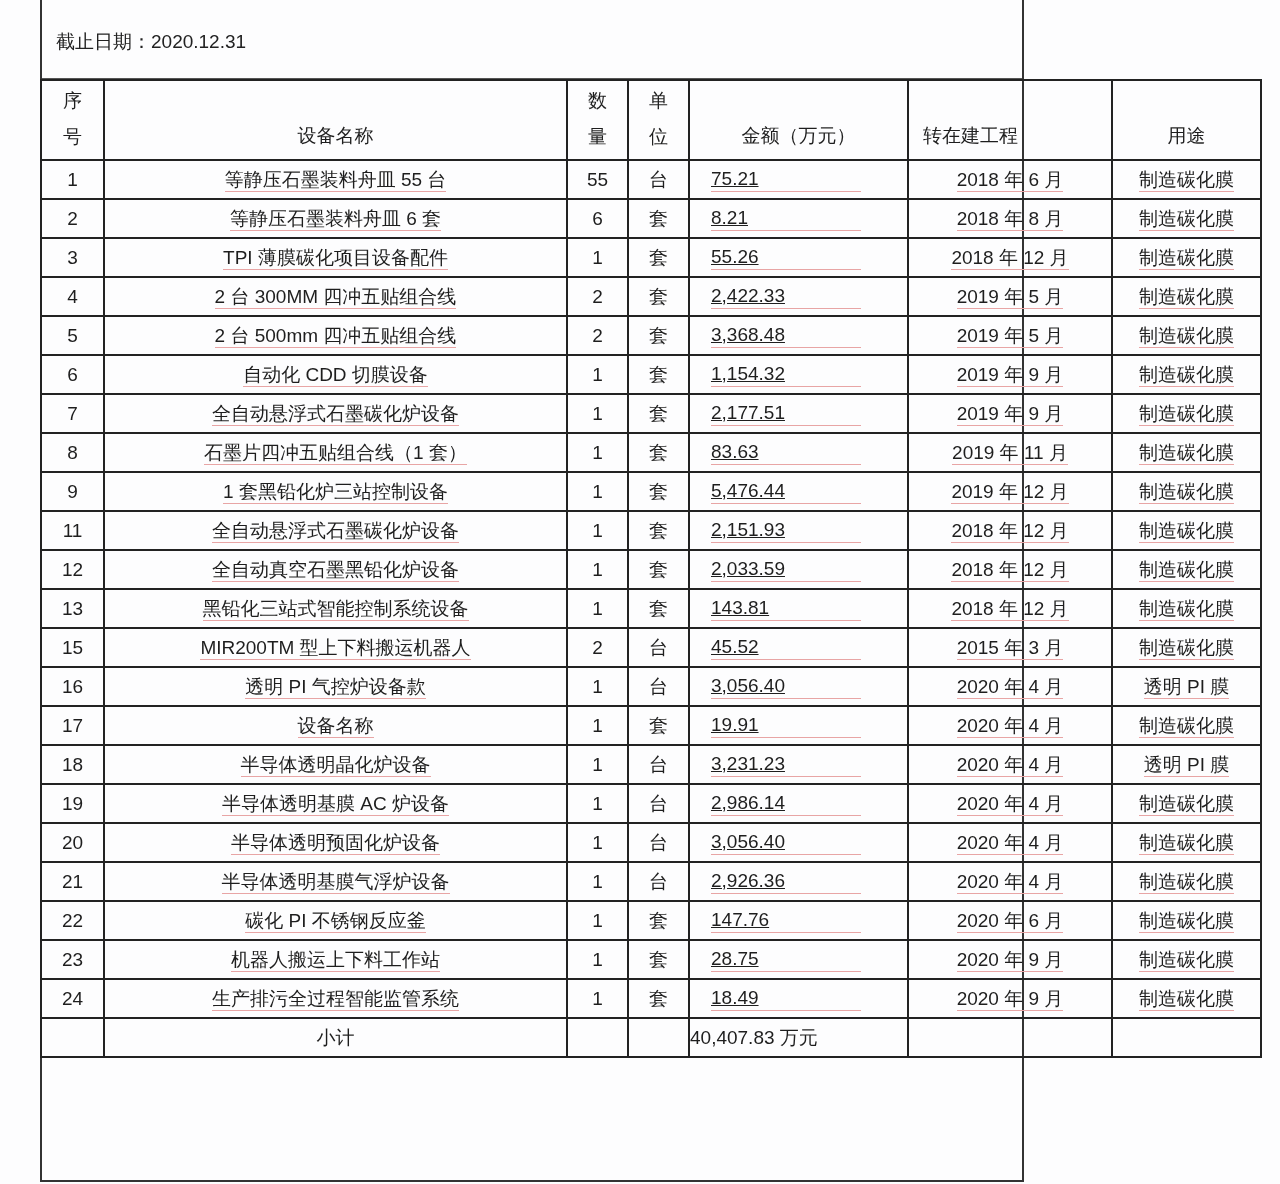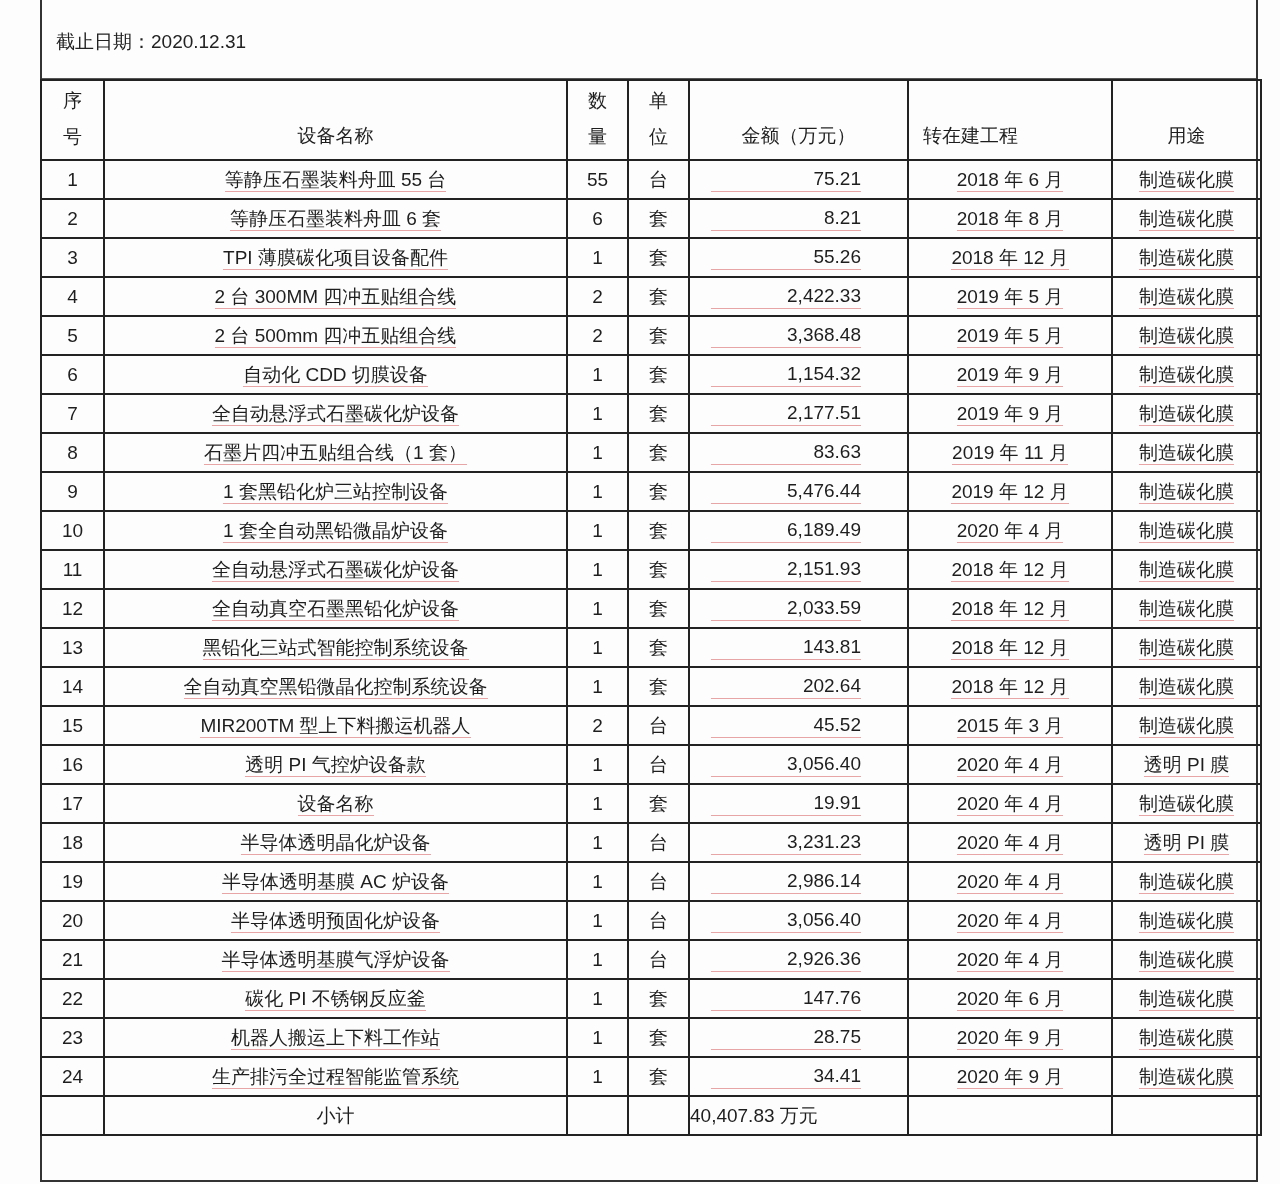--- a/index.html
+++ b/index.html
@@ -1,31 +1,31 @@
 <!DOCTYPE html>
 <html><head>
 <meta charset="utf-8">
 <style>
   html, body { margin:0; padding:0; background:#fdfdfe; }
   body { width:1280px; height:1184px; position:relative; overflow:hidden;
          font-family:"Liberation Sans","DejaVu Sans",sans-serif; color:#1e1e1e; }
-  .sheet { position:absolute; left:40px; top:0; width:1218px; height:1182px;
+  .sheet { position:absolute; left:40px; top:0; width:984px; height:1182px;
            border-left:2px solid #333; border-right:2px solid #333; border-bottom:2px solid #333; box-sizing:border-box; }
   .date-box { position:absolute; left:0; top:0; width:100%; height:80px; border-bottom:2px solid #555; box-sizing:border-box; }
   .date-line { position:absolute; left:14px; top:29px; font-size:19px; color:#222; }
   table { position:absolute; left:-2px; top:79px; border-collapse:collapse; table-layout:fixed; width:1220px; }
   td, th { border:2px solid #222; padding:0; font-weight:normal; font-size:19px; text-align:center; vertical-align:middle; overflow:hidden; white-space:nowrap; }
   thead th { height:78px; position:relative; }
   .stack { display:flex; flex-direction:column; justify-content:space-between; height:62px; padding:4px 0 6px 0; }
   .h-bottom { position:absolute; left:0; right:0; bottom:10px; }
   .h-bottom-left { position:absolute; left:14px; bottom:10px; }
   tbody td { height:37px; }
   .amt { text-align:right; padding-right:46px; }
   .amt span, .ul { border-bottom:1px solid #e8a5a5; padding-bottom:1px; }
-  .amt span { display:inline-block; min-width:150px; text-align:right; }
+  .amt span { display:inline-block; min-width:150px; text-align:left;text-decoration:underline; }
   .subtotal td { height:37px;margin-top:40px; }
   .sub-amt { text-align:left; }
 </style>
 </head>
 <body>
 
 <div class="sheet">
   <div class="date-box">
     <div class="date-line">
       <span>截止日期：</span><span>2020.12.31</span>
@@ -160,29 +160,20 @@
   <tr>
     <td>9</td>
     <td><span class="ul">1 套黑铅化炉三站控制设备</span></td>
     <td>1</td>
     <td>套</td>
     <td class="amt"><span>5,476.44</span></td>
     <td><span class="ul">2019 年 12 月</span></td>
     <td><span class="ul">制造碳化膜</span></td>
   </tr>
 
-  <tr>
-    <td>10</td>
-    <td><span class="ul">1 套全自动黑铅微晶炉设备</span></td>
-    <td>1</td>
-    <td>套</td>
-    <td class="amt"><span>6,189.49</span></td>
-    <td><span class="ul">2020 年 4 月</span></td>
-    <td><span class="ul">制造碳化膜</span></td>
-  </tr>
 
   <tr>
     <td>11</td>
     <td><span class="ul">全自动悬浮式石墨碳化炉设备</span></td>
     <td>1</td>
     <td>套</td>
     <td class="amt"><span>2,151.93</span></td>
     <td><span class="ul">2018 年 12 月</span></td>
     <td><span class="ul">制造碳化膜</span></td>
   </tr>
@@ -200,29 +191,20 @@
   <tr>
     <td>13</td>
     <td><span class="ul">黑铅化三站式智能控制系统设备</span></td>
     <td>1</td>
     <td>套</td>
     <td class="amt"><span>143.81</span></td>
     <td><span class="ul">2018 年 12 月</span></td>
     <td><span class="ul">制造碳化膜</span></td>
   </tr>
 
-  <tr>
-    <td>14</td>
-    <td><span class="ul">全自动真空黑铅微晶化控制系统设备</span></td>
-    <td>1</td>
-    <td>套</td>
-    <td class="amt"><span>202.64</span></td>
-    <td><span class="ul">2018 年 12 月</span></td>
-    <td><span class="ul">制造碳化膜</span></td>
-  </tr>
 
   <tr>
     <td>15</td>
     <td><span class="ul">MIR200TM 型上下料搬运机器人</span></td>
     <td>2</td>
     <td>台</td>
     <td class="amt"><span>45.52</span></td>
     <td><span class="ul">2015 年 3 月</span></td>
     <td><span class="ul">制造碳化膜</span></td>
   </tr>
@@ -305,21 +287,21 @@
     <td class="amt"><span>28.75</span></td>
     <td><span class="ul">2020 年 9 月</span></td>
     <td><span class="ul">制造碳化膜</span></td>
   </tr>
 
   <tr>
     <td>24</td>
     <td><span class="ul">生产排污全过程智能监管系统</span></td>
     <td>1</td>
     <td>套</td>
-    <td class="amt"><span>34.41</span></td>
+    <td class="amt"><span>18.49</span></td>
     <td><span class="ul">2020 年 9 月</span></td>
     <td><span class="ul">制造碳化膜</span></td>
   </tr>
 </tbody>
     <tfoot>
       <tr class="subtotal">
         <td></td>
         <td>小计</td>
         <td></td>
         <td></td>

